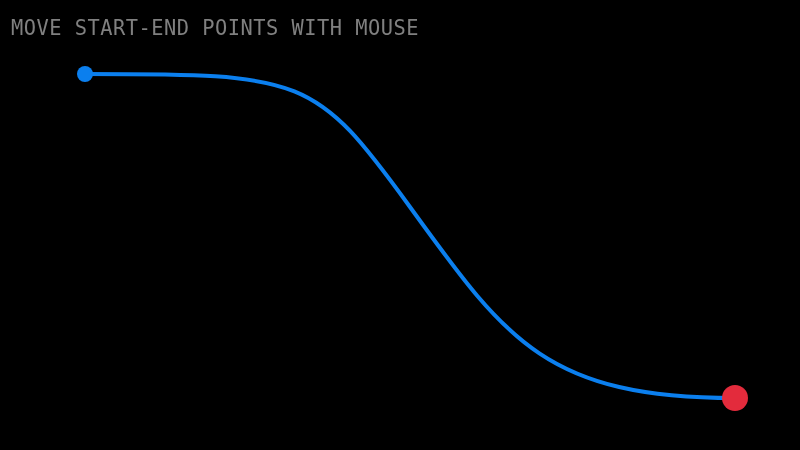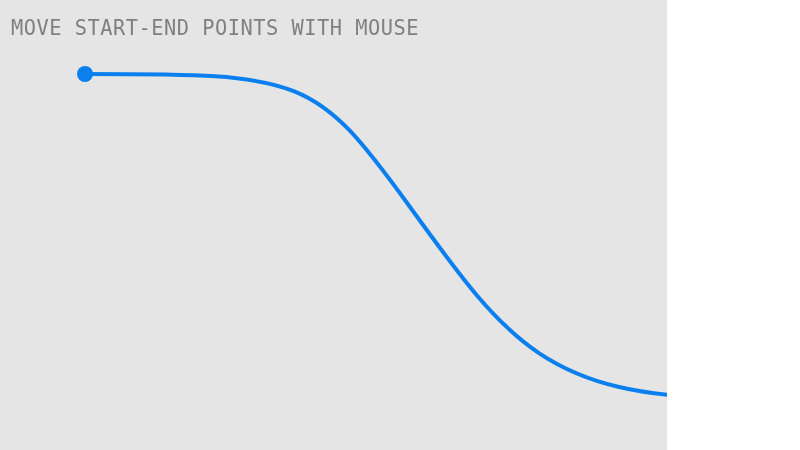--- a/index.html
+++ b/index.html
@@ -50,21 +50,21 @@
   #start-handle-hit {
     left: 70px; top: 59px; width: 30px; height: 30px;
   }
   #end-handle-hit {
     left: 715px; top: 378px; width: 40px; height: 40px;
   }
 </style>
 </head>
 <body>
 
-<div id="stage" style="width: 667px; height: 450px; background: #e5e5e5;">
+<div id="stage" style="width: 800px; height: 450px; background: #000000;">
 
   <svg id="canvas-svg" viewBox="0 0 800 450">
     <path id="bezier-path" fill="none" stroke="#0b7fee" stroke-width="4" stroke-linecap="round" stroke-linejoin="round" d="M 85 74 C 305 74 315 76 410 207 C 505 338 545 398 735 398"></path>
 
     <circle id="start-handle" cx="85" cy="74" r="8" fill="#0b7fee"></circle>
 
     <circle id="end-handle" cx="735" cy="398" r="13" fill="#e32b3c"></circle>
   </svg>
 
   <div id="title" style="color: rgb(128, 128, 128); font-size: 21px;">MOVE START-END POINTS WITH MOUSE</div>

